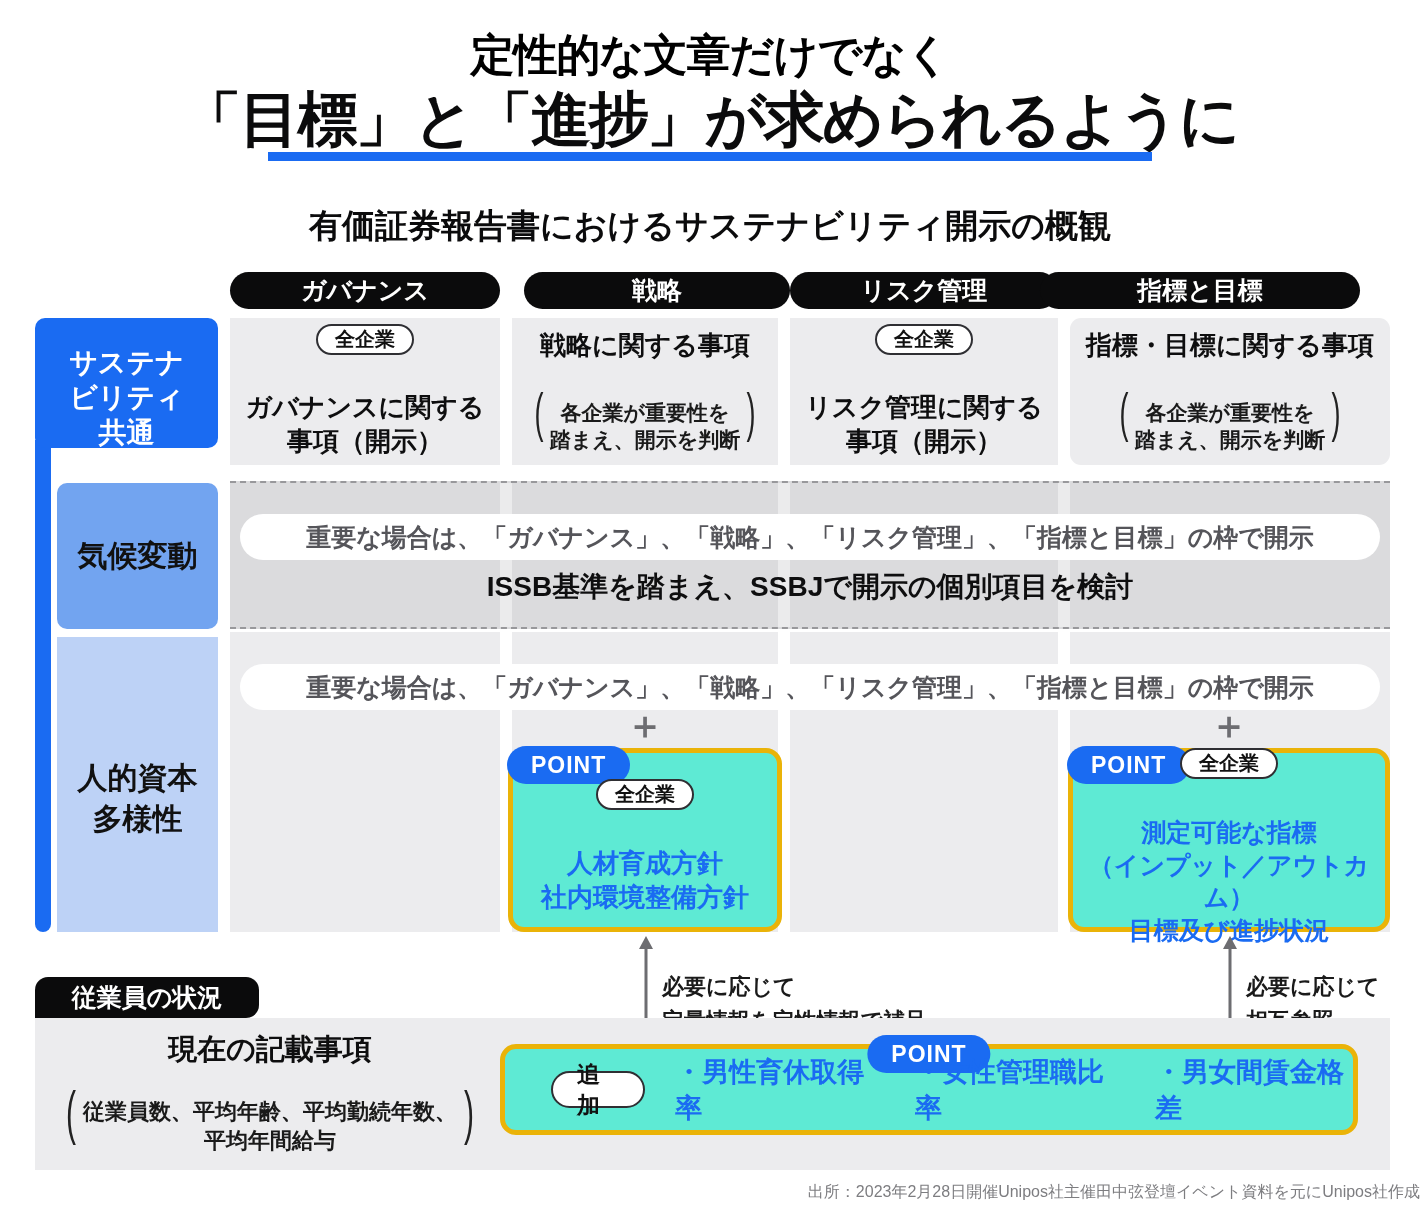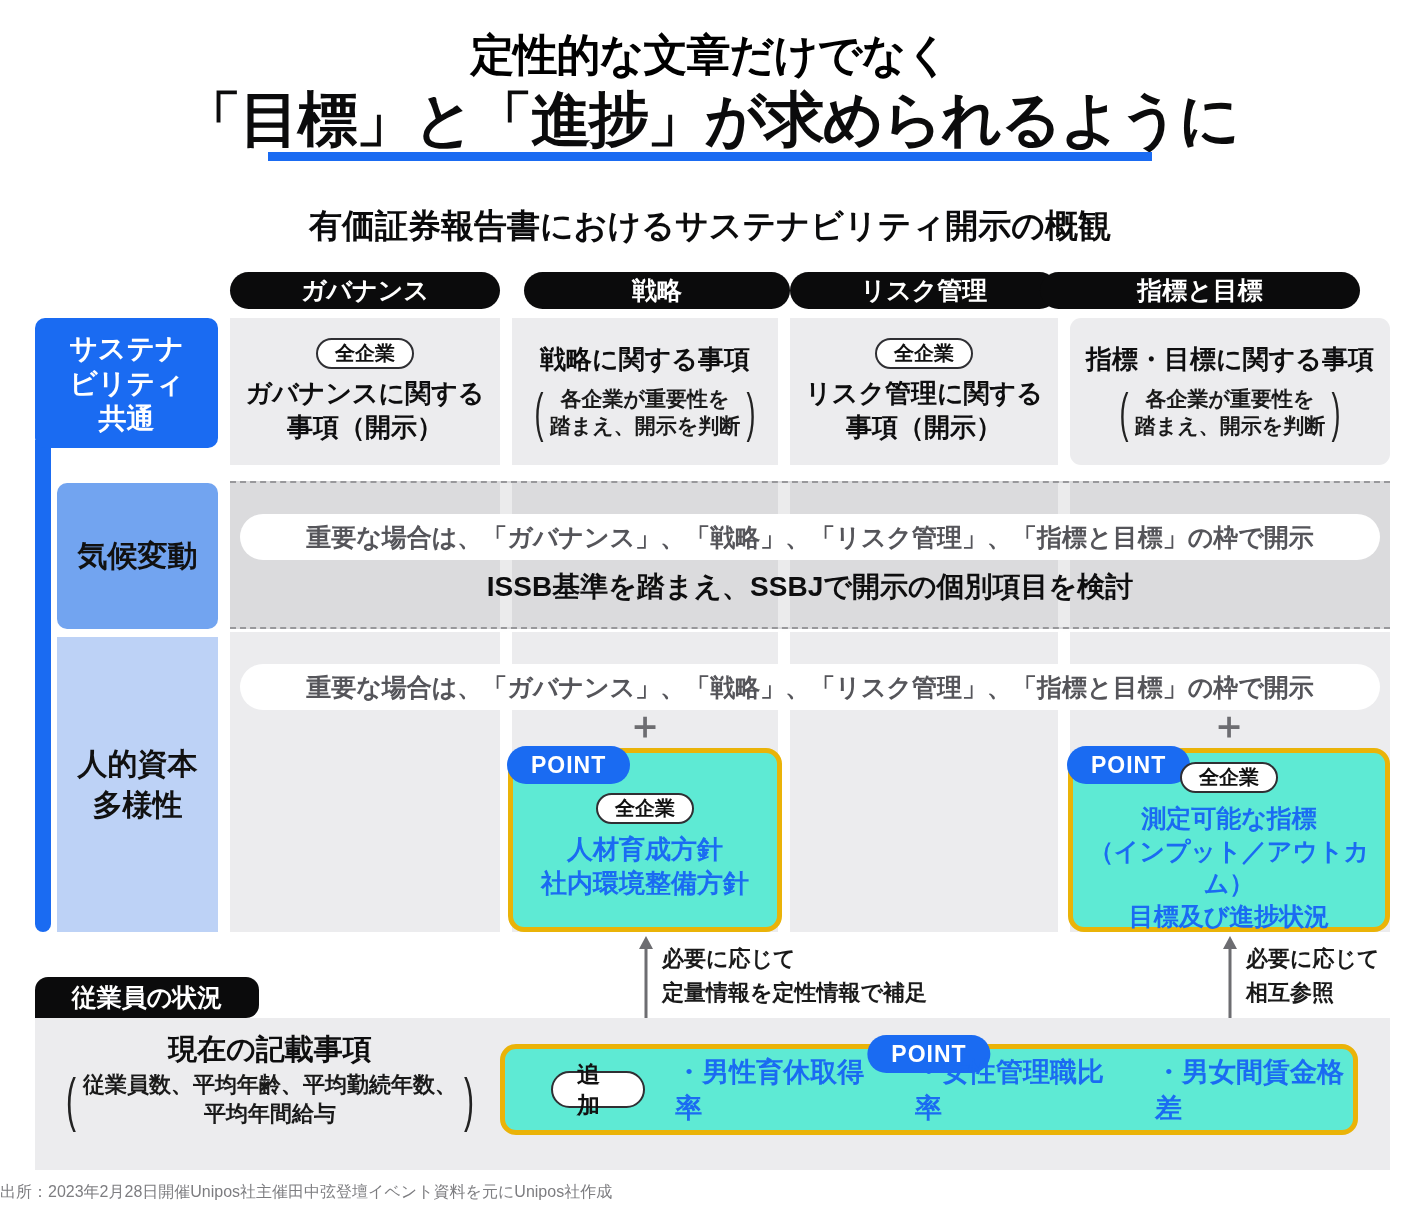--- a/index.html
+++ b/index.html
@@ -1,20 +1,20 @@
 <!DOCTYPE html>
 <html><head>
 <meta charset="utf-8">
 <style>
   * { margin:0; padding:0; box-sizing:border-box; }
   html,body { background:#ffffff; }
   body { font-family:"Liberation Sans","DejaVu Sans",sans-serif; }
   .canvas { position:relative; width:1420px; height:1221px; background:#ffffff; overflow:hidden; }
 
-  .pre { white-space:pre-line; }
+  .pre { white-space:pre-line;margin-top:28px; }
 
   
   .title1 { position:absolute; left:0; top:26px; width:1420px; text-align:center;
             font-size:44px; font-weight:900; color:#000000; letter-spacing:-1px; }
   .title2 { position:absolute; left:0; top:80px; width:1420px; text-align:center;
             font-size:60px; font-weight:900; color:#0b0b0c; letter-spacing:-2px; }
   .underline { position:absolute; left:268px; top:152px; width:884px; height:9px; background:#1A6BF2; }
   .subtitle { position:absolute; left:0; top:204px; width:1420px; text-align:center;
               font-size:33px; font-weight:800; color:#0b0b0c; }
 
@@ -108,21 +108,21 @@
 
   .pb-c { left:500px; top:1044px; width:858px; height:91px; }
   .pp-center { top:-14px; left:50%; transform:translateX(-50%); }
   .pbc-inner { position:absolute; inset:0; display:flex; align-items:center; padding-left:46px; gap:30px; }
   .add-badge { display:inline-flex; align-items:center; justify-content:center; background:#ffffff;
                border:2.5px solid #2f2f33; border-radius:19px; height:37px; padding:0 24px;
                font-size:23px; font-weight:800; color:#111; }
   .kpi { font-size:27px; font-weight:800; color:#1A6BF2; }
   .kpi + .kpi { margin-left:12px; }
 
-  .source { position:absolute; left:0; top:1182px; width:1420px; text-align:left;
+  .source { position:absolute; left:0; top:1182px; width:1420px; text-align:right;
             font-size:16px; font-weight:400; color:#7d7d80; }
 </style>
 </head>
 <body>
 
 <div class="canvas">
 
   <div class="title1">定性的な文章だけでなく</div>
   <div class="title2">「目標」と「進捗」が求められるように</div>
   <div class="underline"></div>

